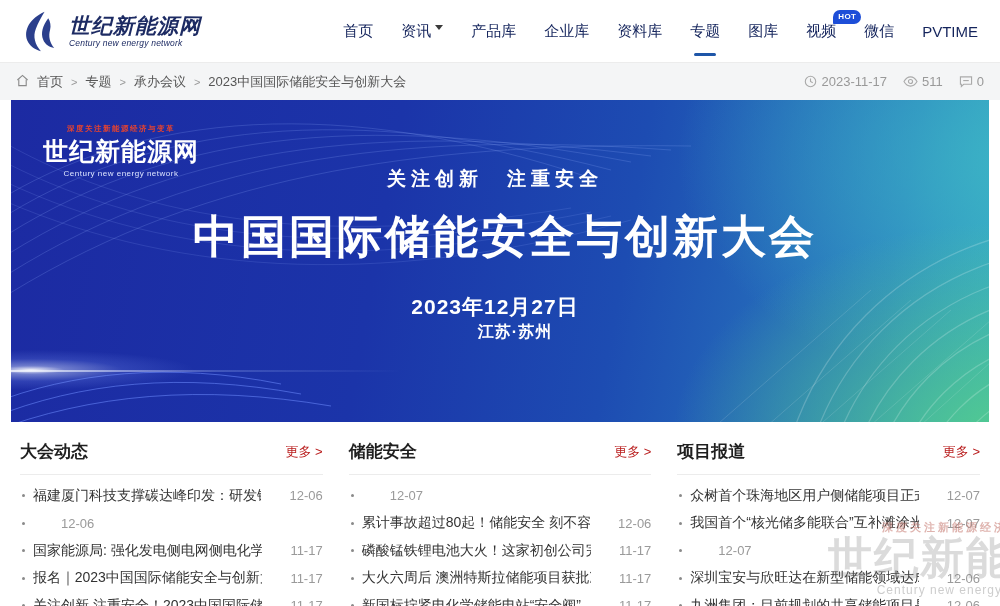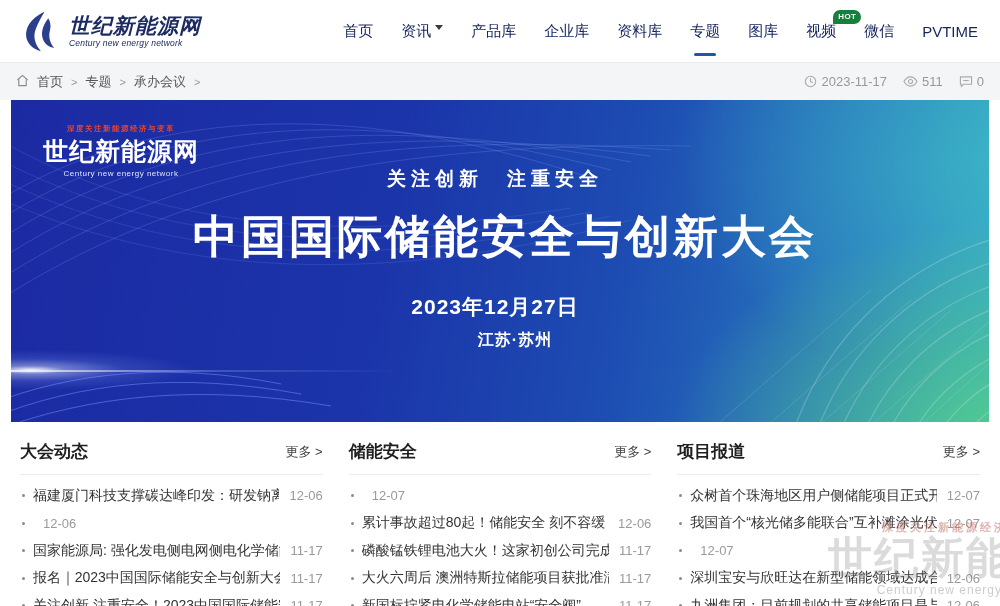--- a/index.html
+++ b/index.html
@@ -17,21 +17,21 @@
   .logo-cn { font-size:21px; font-weight:bold; font-style:italic; color:#1d2b63; letter-spacing:1px;
              font-family:"Liberation Serif","DejaVu Serif",serif; }
   .logo-en { font-size:8.5px; font-style:italic; color:#1d2b63; margin-top:2px; letter-spacing:.2px; }
   .nav { display:flex; align-items:center; gap:28px; padding-right:12px; }
   .nav-item { font-size:15px; color:#14245c; text-decoration:none; position:relative; cursor:pointer;
               white-space:nowrap; }
   .nav-item.active::after { content:""; position:absolute; left:50%; transform:translateX(-50%);
               bottom:-15px; width:22px; height:3px; background:#1e56a8; border-radius:2px; }
   .caret { display:inline-block; margin-left:4px; vertical-align:2px;
            border:4px solid transparent; border-top:5px solid #3a3a3a; }
-  .hot-badge { position:absolute; top:-12px; right:-25px; background:#15803d; color:#fff;
+  .hot-badge { position:absolute; top:-12px; right:-25px; background:#1d4ed8; color:#fff;
            font-size:8px; font-weight:bold; padding:2.5px 5px; border-radius:9px 9px 9px 1px;
            letter-spacing:.3px; }
   
   .crumbbar { height:38px; background:#f4f5f6; border-top:1px solid #ececec;
               display:flex; align-items:center; justify-content:space-between; padding:0 16px; }
   .crumbs { display:flex; align-items:center; gap:8px; font-size:13px; color:#555; }
   .crumbs a { color:#555; text-decoration:none; cursor:pointer; }
   .crumb-sep { color:#999; font-size:11px; }
   .crumb-meta { display:flex; align-items:flex-end; gap:16px; font-size:13px; color:#999; }
   .meta-item { display:flex; align-items:center; gap:4px; }
@@ -52,34 +52,34 @@
   .banner-logo { position:absolute; left:32px; top:24px; text-align:center; color:#fff; }
   .bl-tag { font-size:7.5px; color:#e8432e; letter-spacing:1.5px; font-weight:bold; }
   .bl-cn  { font-size:25px; font-weight:bold; letter-spacing:1px; margin-top:1px;
             font-family:"Liberation Serif","DejaVu Serif",serif; }
   .bl-en  { font-size:8px; color:#dde5ff; letter-spacing:.5px; margin-top:1px; }
   .banner-content { position:absolute; left:0; right:10px; top:66px; text-align:center; color:#fff; }
   .slogan { font-size:19px; font-weight:bold; letter-spacing:5px; }
   .main-title { font-size:45px; font-weight:bold; letter-spacing:3px; margin-top:15px; white-space:nowrap;padding-left:20px; }
   .sub-en { font-size:13px; letter-spacing:3.5px; margin-top:14px; color:#e9eeff; white-space:nowrap; }
   .b-date { font-size:21px; font-weight:600; margin-top:26px; letter-spacing:1px; }
-  .b-loc  { font-size:16px; font-weight:600; margin-top:9px; letter-spacing:1px;padding-left:40px; }
+  .b-loc  { font-size:16px; font-weight:600; margin-top:1px; letter-spacing:1px;padding-left:40px; }
   
   .news { display:flex; gap:26px; padding:18px 20px 0; }
   .col { flex:1; min-width:0; }
   .col-head { display:flex; justify-content:space-between; align-items:center; }
   .col-title { font-size:17px; font-weight:bold; color:#1f1f1f; }
-  .more { font-size:13px; color:#404040; text-decoration:none; cursor:pointer; }
+  .more { font-size:13px; color:#b91c1c; text-decoration:none; cursor:pointer; }
   .col-rule { border:none; border-top:1px solid #ececec; margin:11px 0 7px; }
   .news ul { list-style:none; }
   .news li { display:flex; align-items:center; height:27.5px; }
   .dot { width:3px; height:3px; background:#8a8a8a; border-radius:50%; margin:0 8px 0 2px; flex:none; }
   .item-title { flex:1; overflow:hidden; white-space:nowrap; font-size:14px; color:#333;
                 text-decoration:none; cursor:pointer; }
-  .item-date { flex:none; margin-left:10px; font-size:13px; color:#9a9a9a; }
+  .item-date { flex:none; margin-left:28px; font-size:13px; color:#9a9a9a; }
   
   .watermark { position:absolute; left:828px; top:520px; text-align:center; pointer-events:none;
                white-space:nowrap; z-index:5; }
   .wm1 { font-size:11px; letter-spacing:3px; color:rgba(196,118,110,.55); font-weight:bold; }
   .wm2 { font-size:44px; font-weight:bold; letter-spacing:2px; color:rgba(125,125,125,.28);
          font-family:"Liberation Serif","DejaVu Serif",serif; line-height:1.1; }
   .wm3 { font-size:12px; letter-spacing:1px; color:rgba(130,130,130,.4); }
 </style>
 </head>
 <body>
@@ -118,20 +118,21 @@
         <path d="M1.5 6.5 L7 1.5 L12.5 6.5"></path>
           <path d="M3 6 V12.5 H11 V6"></path>
       </svg>
     </span>
     <a>首页</a>
     <span class="crumb-sep">&gt;</span>
     <a>专题</a>
     <span class="crumb-sep">&gt;</span>
     <a>承办会议</a>
     <span class="crumb-sep">&gt;</span>
+    <a>2023中国国际储能安全与创新大会</a>
   </div>
   <div class="crumb-meta">
     <span class="meta-item">
       <svg width="13" height="13" viewBox="0 0 14 14" fill="none" stroke="#aaa" stroke-width="1.2">
         <circle cx="7" cy="7" r="5.6"></circle>
           <path d="M7 3.8 V7 L9.4 8.4"></path>
       </svg>
       <span>2023-11-17</span>
     </span>
     <span class="meta-item">

